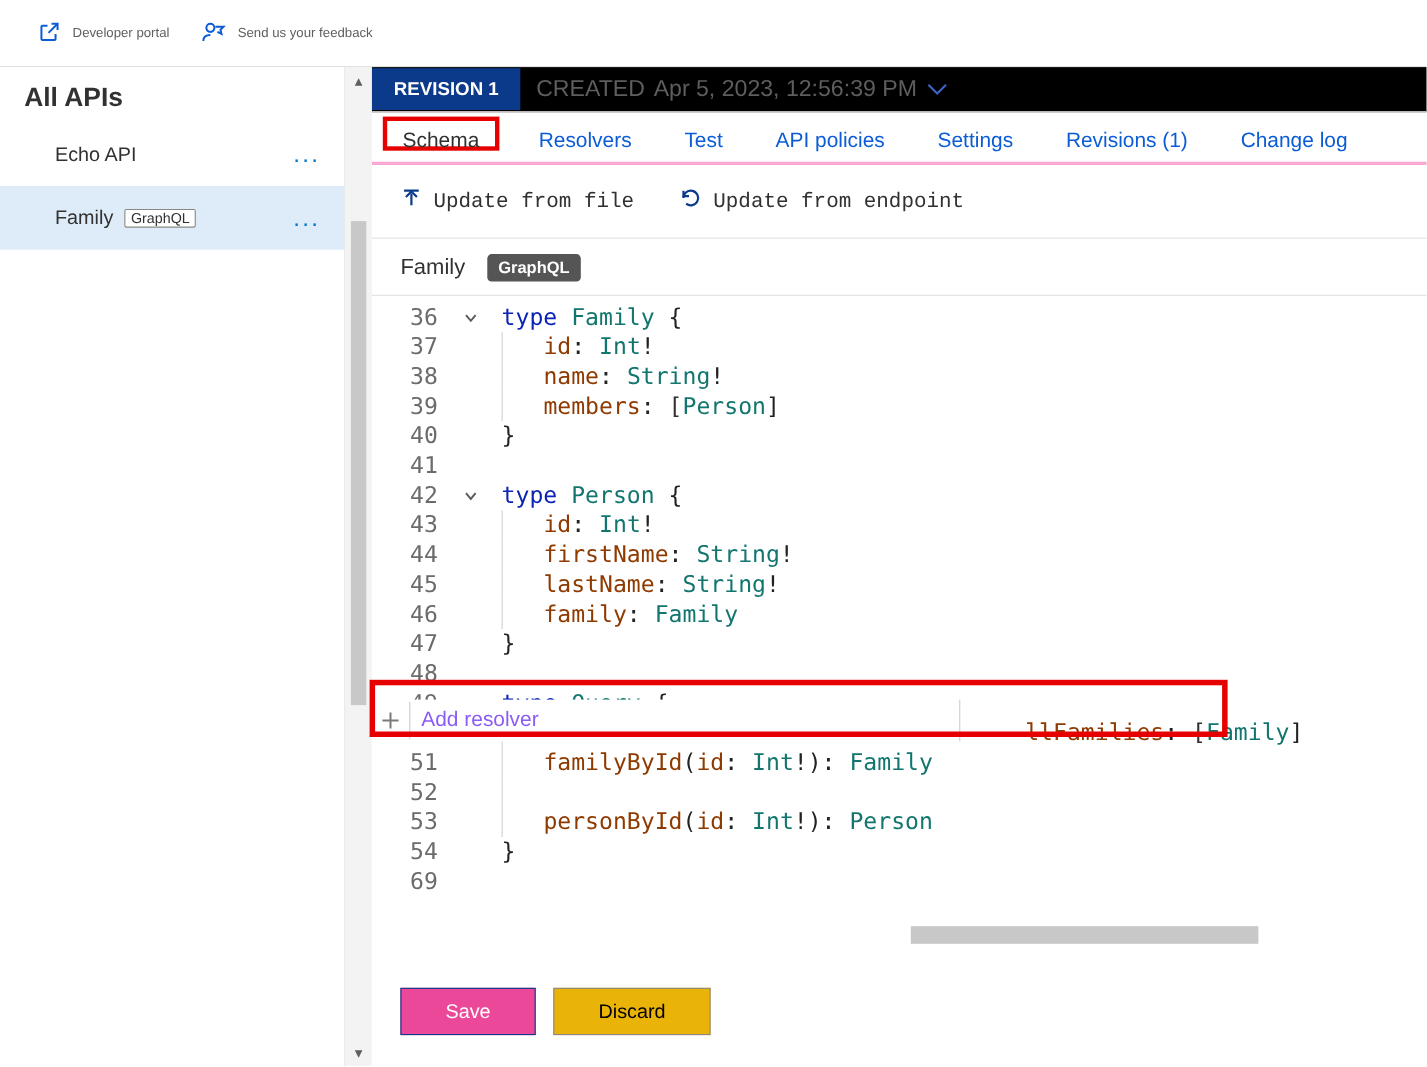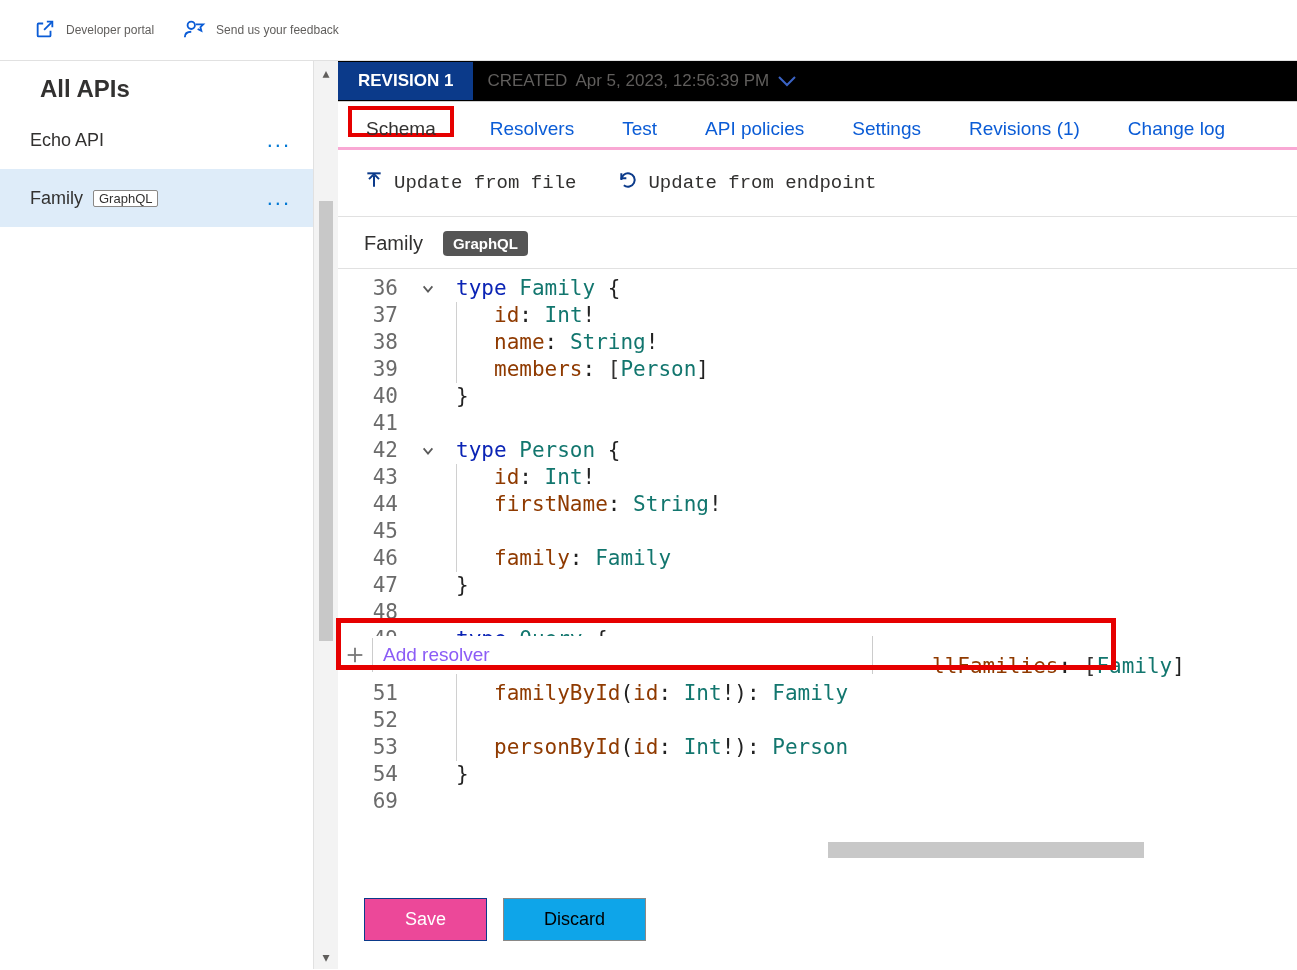--- a/index.html
+++ b/index.html
@@ -33,34 +33,34 @@
     height: 908px;
   }
 
   
   .sidebar {
     width: 314px;
     border-right: 1px solid #e1e1e1;
     box-sizing: border-box;
   }
   .sidebar-heading {
-    padding: 14px 40px 8px;
+    padding: 14px 22px 8px;
     font-size: 24px; font-weight: 600;
     color: #323130;
   }
   .api-item {
     display: flex; align-items: center; justify-content: space-between;
     padding: 16px 22px 16px 30px;
     font-size: 18px;
     cursor: pointer;
   }
   .api-item.selected {
     background: #deecf9;
   }
-  .api-item-left { display: flex; align-items: center; gap: 10px; }
+  .api-item-left { display: flex; align-items: center; gap: 10px; margin-left: 20px; }
   .api-badge {
     font-size: 13px; border: 1px solid #8a8886;
     padding: 0 5px; border-radius: 2px;
     color: #323130; background: #fff;
   }
   .api-more { color: #0078d4; font-size: 22px; letter-spacing: 2px; }
 
   
   .scroll-gutter {
     width: 24px;
@@ -88,21 +88,21 @@
     background: #000000;
     border-bottom: 1px solid #d0d0d0;
     height: 40px;
   }
   .revision-badge {
     background: #0b3a8a; color: #fff;
     font-weight: 700; font-size: 17px;
     padding: 9px 20px;
   }
   .revision-created {
-    font-size: 17px; color: #605e5c;
+    font-size: 21px; color: #605e5c;
     padding-left: 14px;
     display: flex; align-items: center; gap: 8px;
   }
   .revision-chevron { color: #3b63c4; }
   .revision-chevron svg{display:block;}
 
   
   .tabs {
     display: flex; gap: 48px;
     padding: 14px 22px 10px;
@@ -229,21 +229,21 @@
   
   .footer-actions {
     display: flex; gap: 16px;
     padding: 20px 26px 28px;
   }
   .btn {
     font-size: 18px;
     padding: 10px 40px;
     cursor: pointer;
     border: 1px solid #8a8886;
-    background: #0ea5e9;
+    background: #eab308;
   }
   .btn.primary {
     background: #ec4899; color: #fff; border-color: #0b3a8a;
   }
 </style>
 </head>
 <body>
 
 <div class="top-links">
   <div class="top-link">
@@ -404,20 +404,21 @@
           <div class="code-line">
             <span class="ln">44</span>
             <span class="fold"></span>
             <span class="indent-guide"></span>
             <span class="code"><span class="tok-field">firstName</span><span class="tok-punc">:</span><span> </span><span class="tok-type">String</span><span class="tok-punc">!</span></span>
           </div>
           <div class="code-line">
             <span class="ln">45</span>
             <span class="fold"></span>
             <span class="indent-guide"></span>
+            <span class="code"><span class="tok-field">lastName</span><span class="tok-punc">:</span><span> </span><span class="tok-type">String</span><span class="tok-punc">!</span></span>
           </div>
           <div class="code-line">
             <span class="ln">46</span>
             <span class="fold"></span>
             <span class="indent-guide"></span>
             <span class="code"><span class="tok-field">family</span><span class="tok-punc">:</span><span> </span><span class="tok-type">Family</span></span>
           </div>
           <div class="code-line">
             <span class="ln">47</span>
             <span class="fold"></span>

